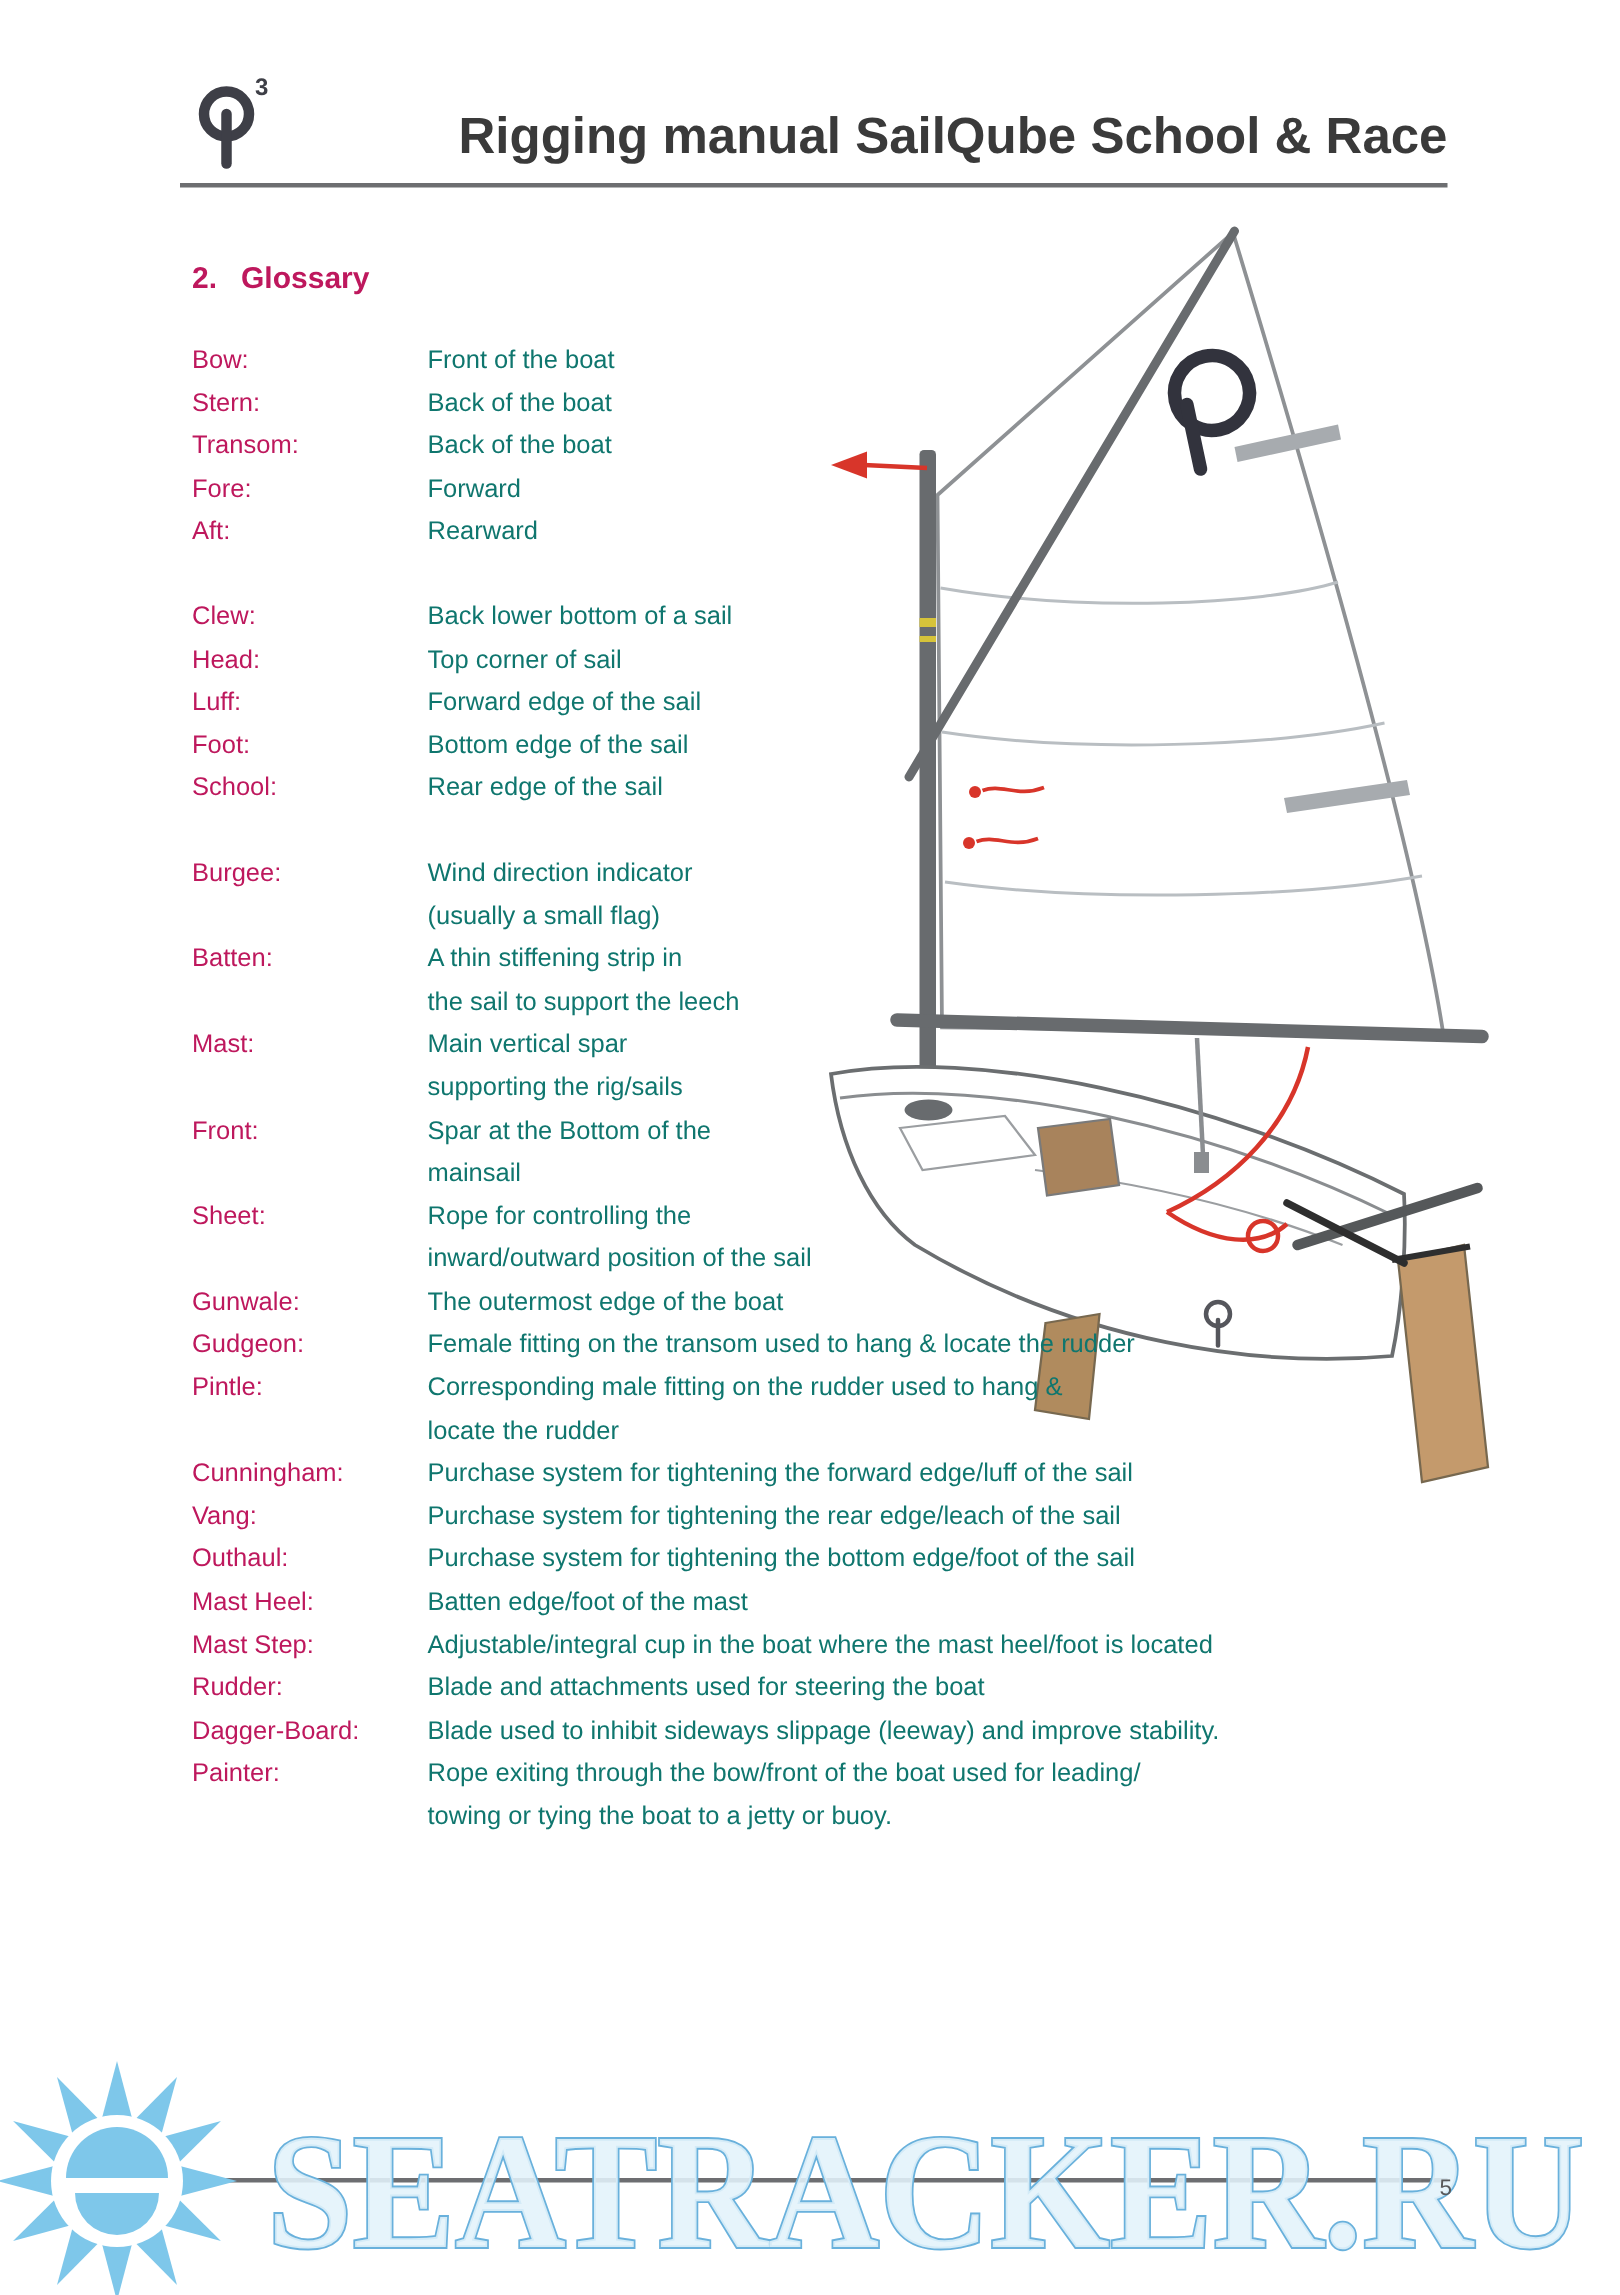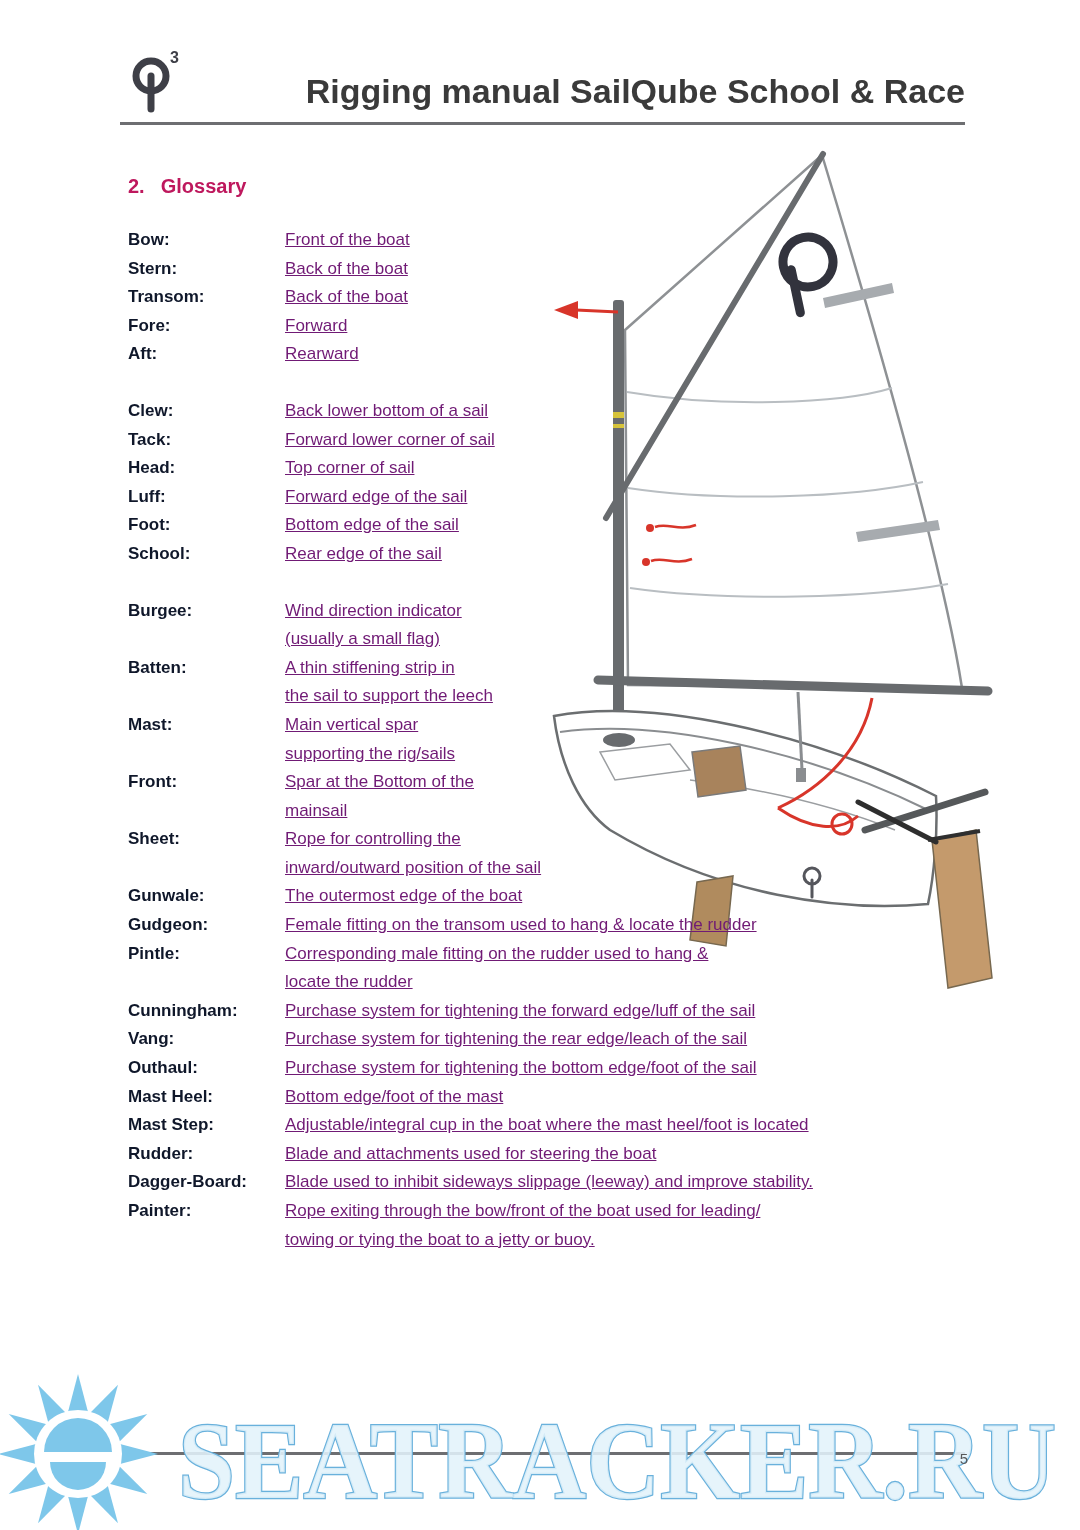--- a/index.html
+++ b/index.html
@@ -11,22 +11,22 @@
   .title{position:absolute;top:72px;right:115px;font-size:34px;font-weight:700;color:#3a3a3a;white-space:nowrap;}
   .rule{position:absolute;left:120px;width:845px;height:3px;background:#6d6e71;}
   .rule-header{top:122px;}
   .rule-footer{top:1452px;z-index:1;}
   .section-heading{position:absolute;left:128px;top:175px;font-size:20px;font-weight:700;color:#be185d;}
   .section-heading .num{display:inline-block;margin-right:16px;}
   .boat{position:absolute;left:540px;top:140px;z-index:0;}
   .glossary{position:absolute;left:128px;top:226px;width:852px;z-index:2;font-size:17px;line-height:28.6px;}
   .group{margin-bottom:28px;}
   .row{display:flex;align-items:flex-start;}
-  .term{flex:0 0 157px;width:157px;font-weight:700;color:#0f172a;}
-  .def{white-space:pre-line;color:#701a75;text-decoration:underline;}
+  .term{flex:0 0 157px;width:157px;font-weight:400;color:#be185d;}
+  .def{white-space:pre-line;color:#0f766e;}
   .watermark{position:absolute;left:0;top:1372px;z-index:2;}
   .pagenum{position:absolute;right:112px;top:1450px;font-size:15px;color:#58595b;z-index:3;}
 </style>
 </head>
 <body>
 
 <div class="page">
 
   <div class="logo">
     <svg width="62" height="72" viewBox="0 0 62 72">
@@ -134,24 +134,20 @@
         <div class="def">Rearward</div>
       </div>
     </div>
 
     <div class="group">
       <div class="row">
         <div class="term">Clew:</div>
         <div class="def">Back lower bottom of a sail</div>
       </div>
       <div class="row">
-        <div class="term">Tack:</div>
-        <div class="def">Forward lower corner of sail</div>
-      </div>
-      <div class="row">
         <div class="term">Head:</div>
         <div class="def">Top corner of sail</div>
       </div>
       <div class="row">
         <div class="term">Luff:</div>
         <div class="def">Forward edge of the sail</div>
       </div>
       <div class="row">
         <div class="term">Foot:</div>
         <div class="def">Bottom edge of the sail</div>
@@ -208,21 +204,21 @@
       <div class="row">
         <div class="term">Vang:</div>
         <div class="def">Purchase system for tightening the rear edge/leach of the sail</div>
       </div>
       <div class="row">
         <div class="term">Outhaul:</div>
         <div class="def">Purchase system for tightening the bottom edge/foot of the sail</div>
       </div>
       <div class="row">
         <div class="term">Mast Heel:</div>
-        <div class="def">Bottom edge/foot of the mast</div>
+        <div class="def">Batten edge/foot of the mast</div>
       </div>
       <div class="row">
         <div class="term">Mast Step:</div>
         <div class="def">Adjustable/integral cup in the boat where the mast heel/foot is located</div>
       </div>
       <div class="row">
         <div class="term">Rudder:</div>
         <div class="def">Blade and attachments used for steering the boat</div>
       </div>
       <div class="row">

